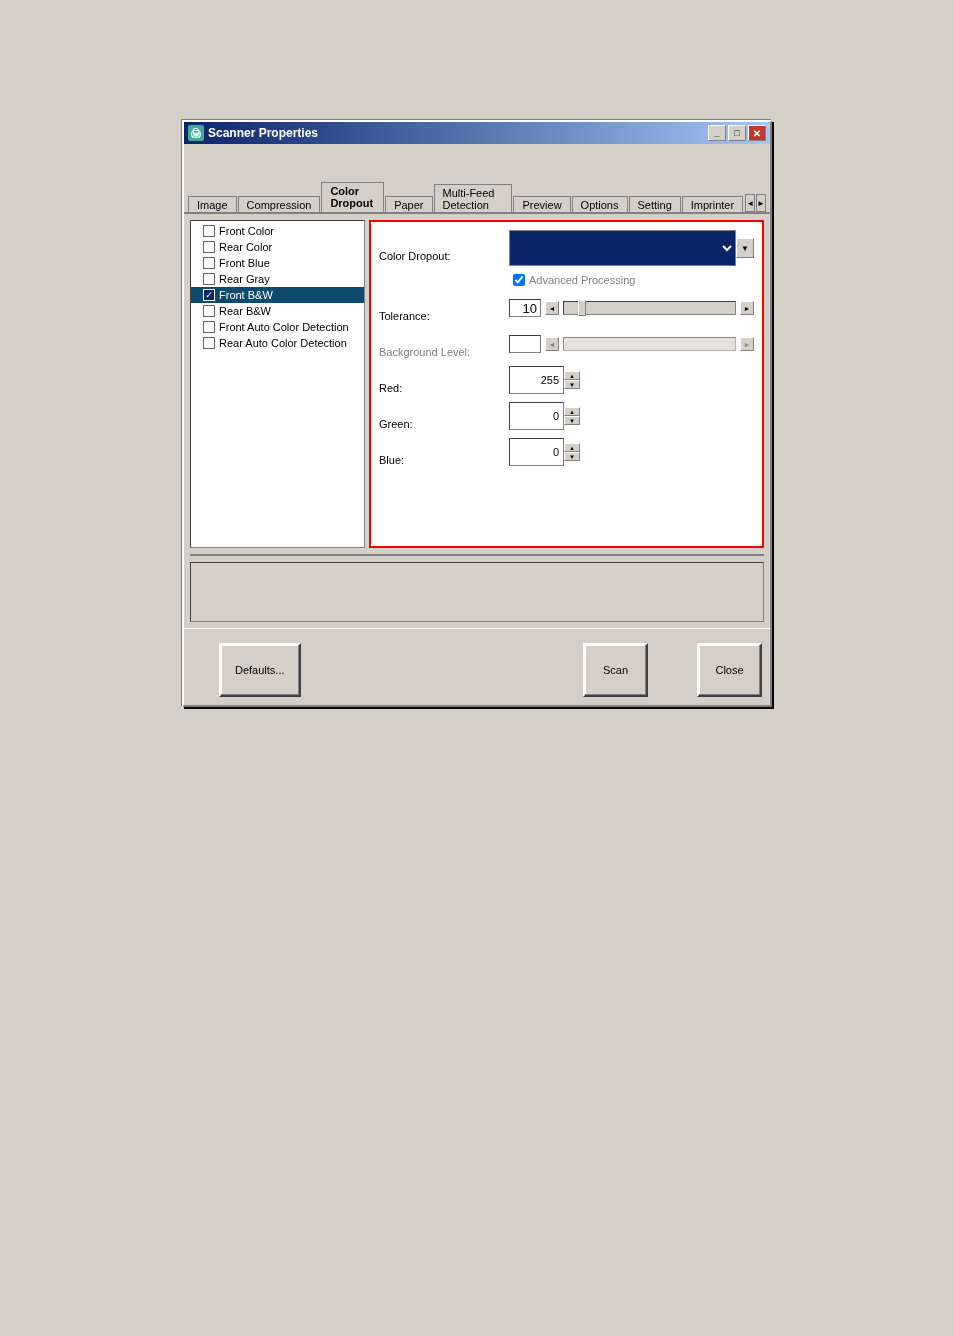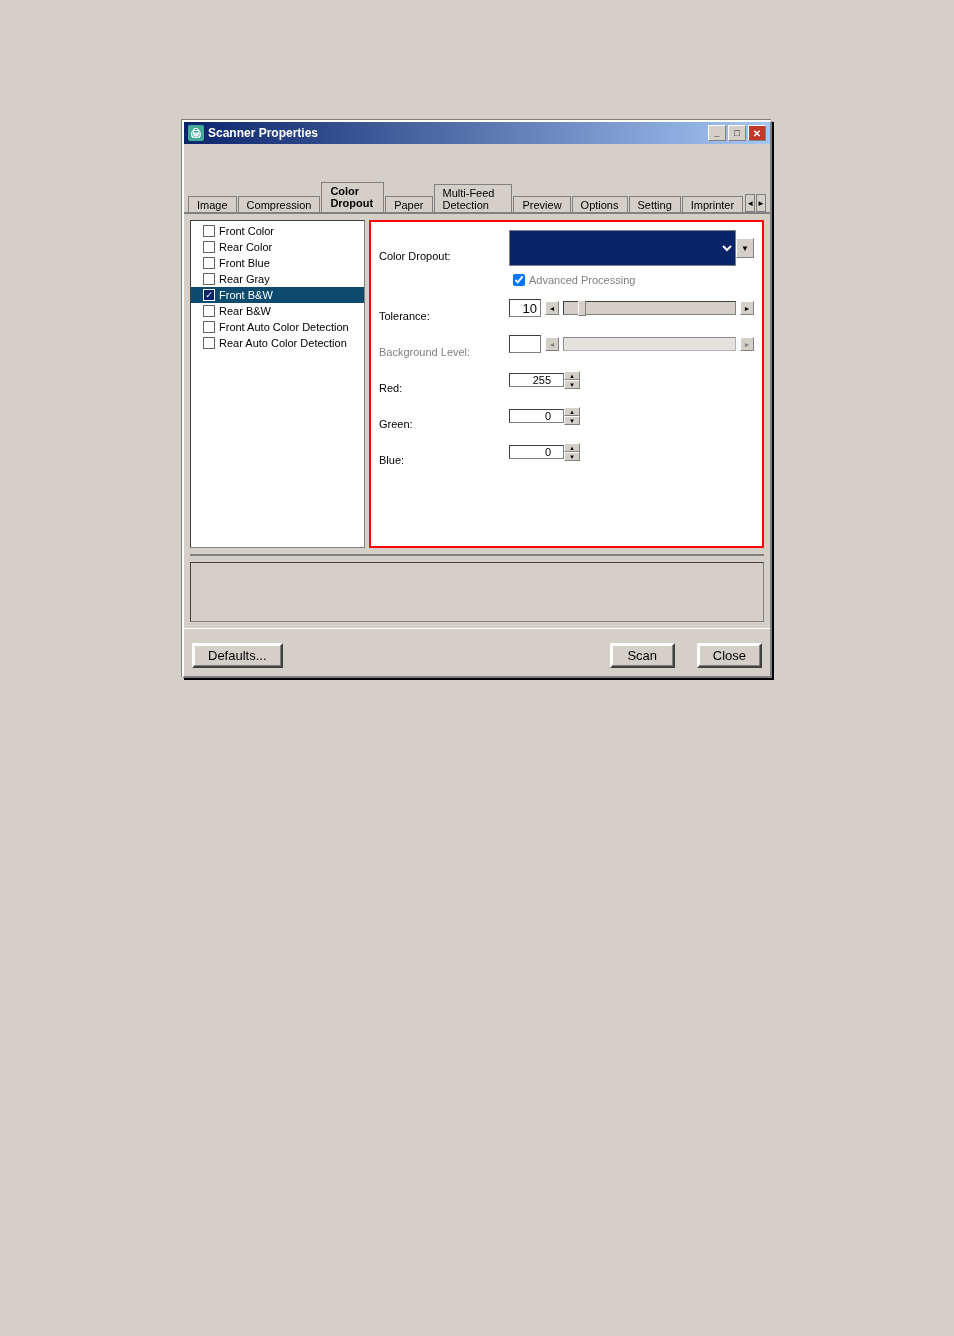--- a/index.html
+++ b/index.html
@@ -305,26 +305,26 @@
     }
 
     
     .spinner {
       display: flex;
       align-items: center;
       width: 80px;
     }
     .spinner-input {
       width: 55px;
-      height: 14px;
+      height: 28px;
       border: 1px solid #808080;
       border-top-color: #404040;
       border-left-color: #404040;
       text-align: right;
-      padding-right: 12px;
+      padding-right: 4px;
       font-size: 11px;
       background: #fff;
     }
     .spinner-btns {
       display: flex;
       flex-direction: column;
       width: 16px;
     }
     .spinner-btn {
       height: 9px;
@@ -358,29 +358,30 @@
     }
 
     
     .button-bar {
       display: flex;
       justify-content: space-between;
       align-items: center;
       padding: 6px 8px 8px 8px;
     }
     .win-button {
-      padding: 3px 14px;
+      padding: 19px 14px;
       background: #d4d0c8;
       border: 2px solid #fff;
       border-bottom-color: #404040;
       border-right-color: #404040;
       box-shadow: inset -1px -1px 0 #808080, inset 1px 1px 0 #fff;
       cursor: pointer;
-      font-size: 13px;
+      font-size: 11px;
       min-width: 65px;
+      margin-left: 27px;
     }
     .right-buttons {
       display: flex;
       gap: 22px;
     }
 
     .separator {
       height: 1px;
       background: #808080;
       margin: 0 0 8px 0;

